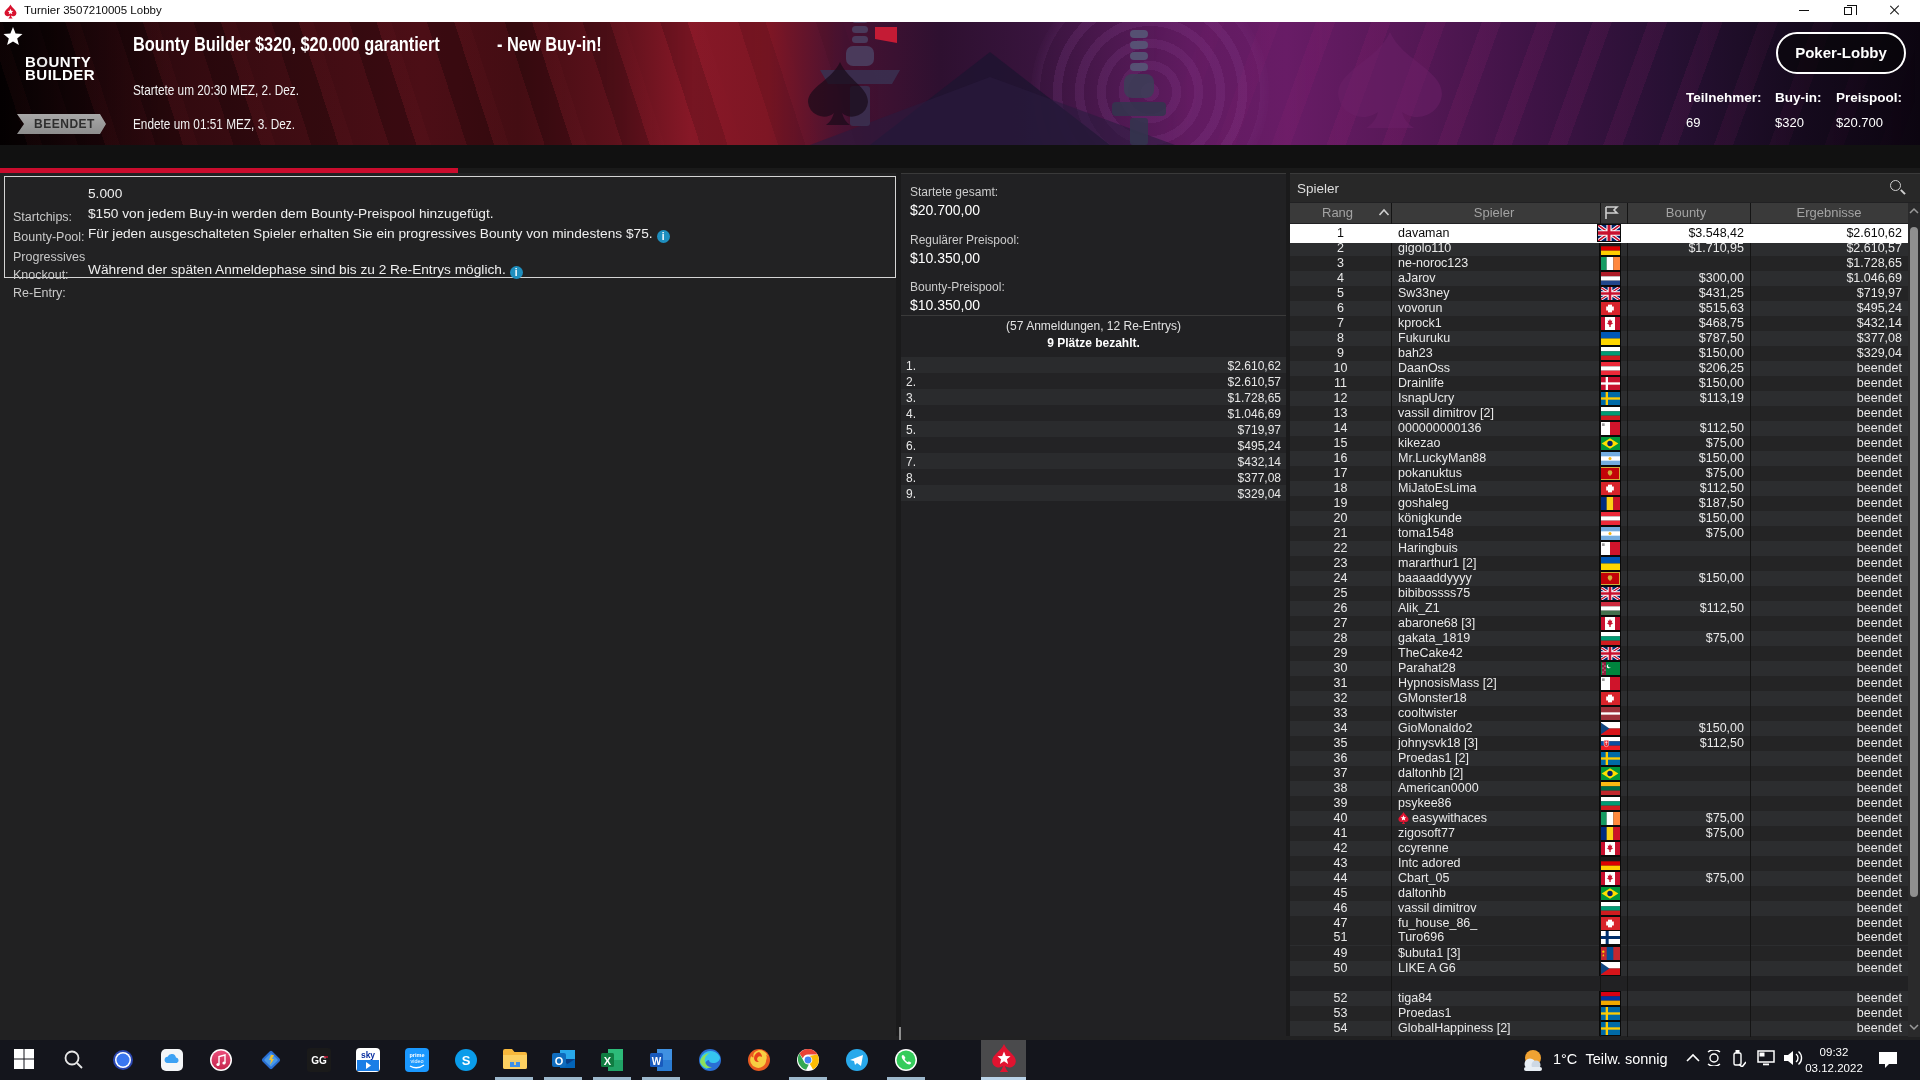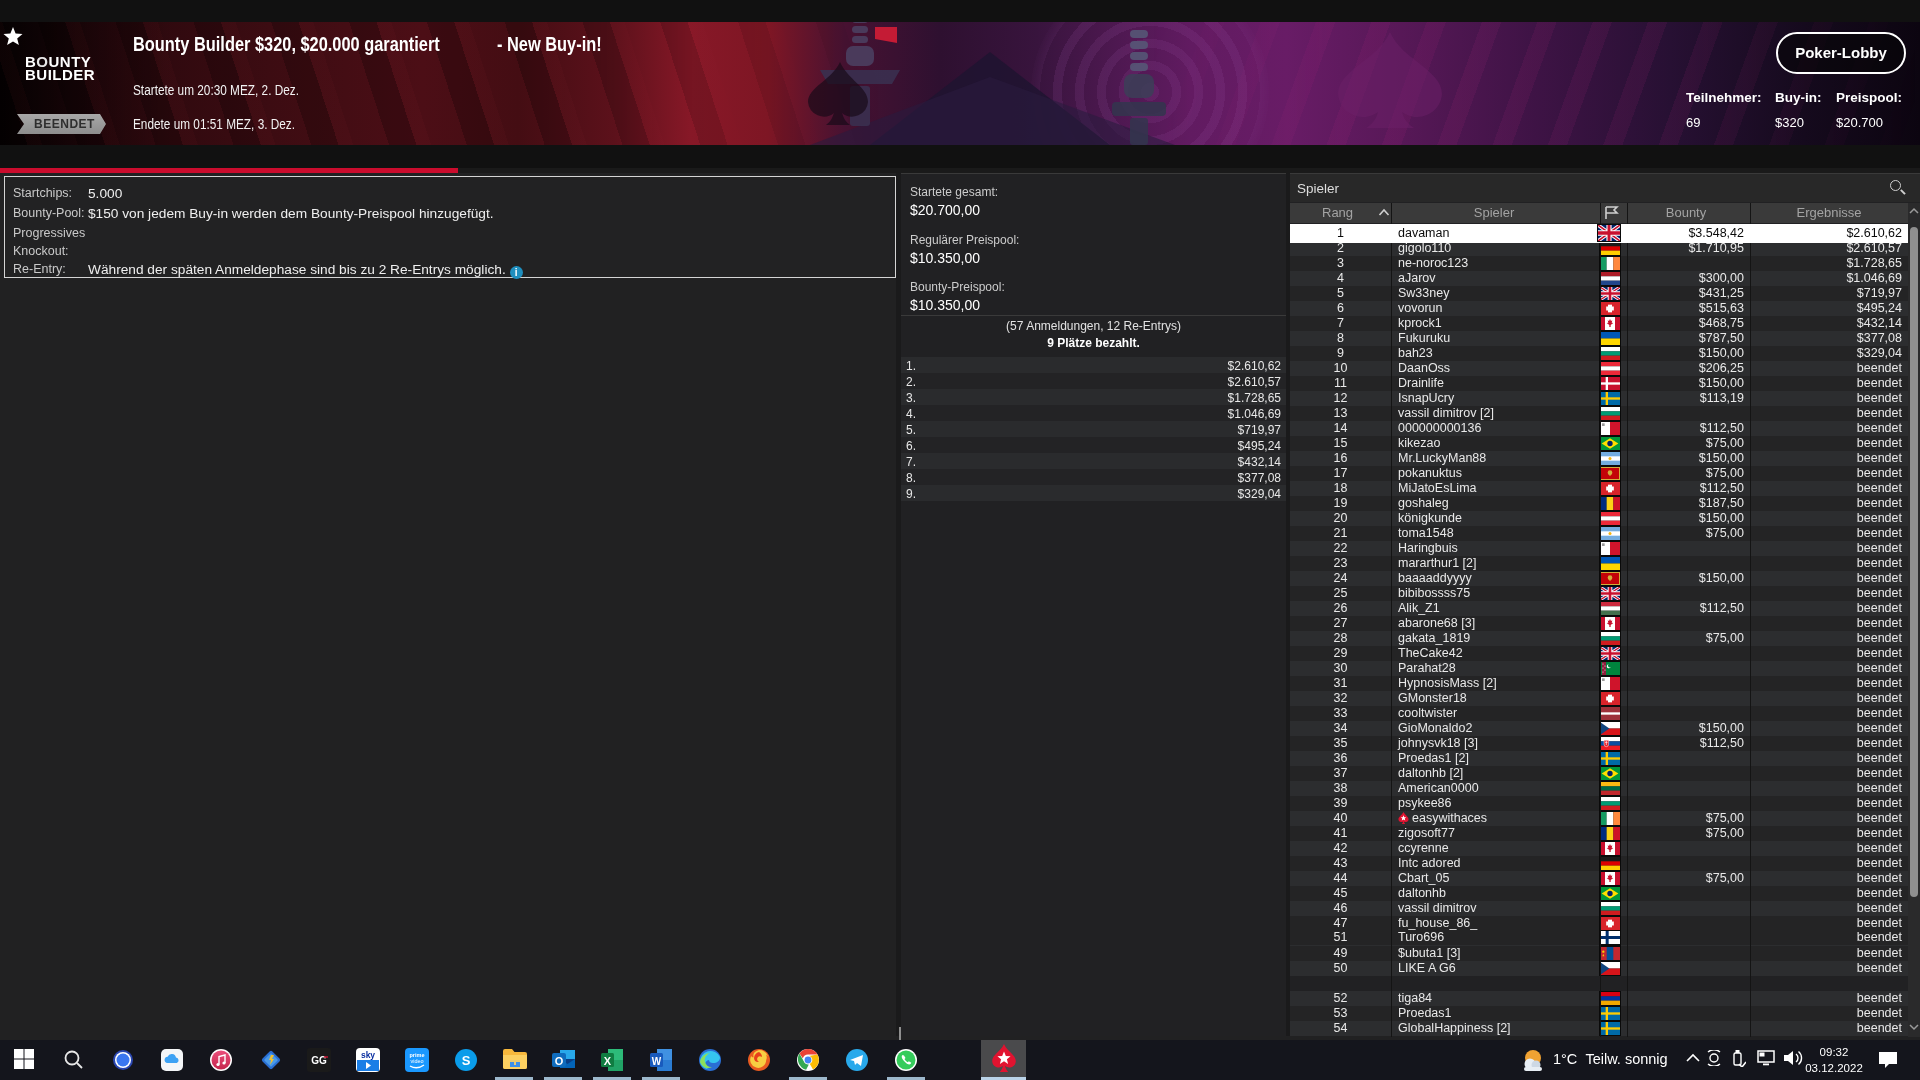--- a/index.html
+++ b/index.html
@@ -59,21 +59,21 @@
 #tabs .tab { position:absolute; top:4px; width:459px; text-align:center; font-size:15px; color:#9b9b9b; }
 #tabs .tab.active { color:#fff; font-weight:bold; }
 #redbar { position:absolute; left:0; top:168px; width:458px; height:5px; background:#cb0c2d; }
 #graybar { position:absolute; left:458px; top:168px; width:1462px; height:5px; background:#1a1a1a; }
 
 
 #content { position:absolute; left:0; top:173px; width:1920px; height:867px; background:#212122; }
 
 
 #infobox { position:absolute; left:4px; top:3px; width:892px; height:102px; border:1px solid #d4d4d4; background:#222223; font-size:12.5px; }
-#infobox .lbl { position:absolute; left:8px; color:#c9c9c9; }
+#infobox .lbl { position:absolute; left:8px; color:#c9c9c9;margin-top:24px; }
 #infobox .val { position:absolute; left:83px; color:#efefef; white-space:nowrap; font-size:13.7px; }
 .iicon { display:inline-block; width:13px; height:13px; border-radius:50%; background:#1f8fbf; color:#fff; font-size:10px; font-weight:bold;
   text-align:center; line-height:13px; vertical-align:-2px; margin-left:4px; }
 
 
 #midpanel { position:absolute; left:901px; top:0px; width:385px; height:863px; background:#212123; border-top:1px solid #3a3a3a; }
 #midpanel .plabel { position:absolute; left:9px; color:#cccccc; font-size:12px; }
 #midpanel .pval { position:absolute; left:9px; color:#ffffff; font-size:14px; }
 #mid-div { position:absolute; left:0; top:141px; width:385px; height:1px; background:#3a3a3a; }
 #mid-reg { position:absolute; left:0; top:145px; width:385px; text-align:center; color:#e2e2e2; font-size:12px; }
@@ -115,20 +115,30 @@
 #ps-bar { position:absolute; left:981px; top:1077px; width:45px; height:3px; background:#bad3e8; }
 .runbar { position:absolute; top:1077px; width:38px; height:3px; background:#9db8cc; }
 #tray { position:absolute; left:1420px; top:1040px; width:500px; height:40px; color:#fff; }
 #trayTemp { position:absolute; left:133px; top:11px; font-size:14.5px; color:#fff; }
 #trayClock { position:absolute; left:374px; top:4px; width:80px; text-align:center; font-size:11.5px; color:#fff; line-height:16px; }
 </style>
 </head>
 <body>
 <div id="stage">
 
+  <div id="titlebar">
+    <svg width="13" height="15" style="position:absolute;left:4px;top:4px" viewBox="0 0 24 26">
+      <path d="M12 0 C9 7 1 10 1 16 a6.2 6.2 0 0 0 10 4.5 C10.6 23 9.5 24.5 8 26 h8 C14.5 24.5 13.4 23 13 20.5 a6.2 6.2 0 0 0 10-4.5 C23 10 15 7 12 0 z" fill="#d8122e"></path>
+      <path d="M12 8 l1.5 3.6 3.9.3 -3 2.5 1 3.8 -3.4-2.1 -3.4 2.1 1-3.8 -3-2.5 3.9-.3 z" fill="#fff"></path>
+    </svg>
+    <div class="ttext">Turnier 3507210005 Lobby</div>
+    <div id="tb-min"></div>
+    <div id="tb-restore"></div>
+    <div id="tb-close"></div>
+  </div>
 
   <div id="header">
     <div class="stripes"></div>
     <div class="streaks"></div>
     <div class="halo"></div>
     <svg class="abs" style="left:780px;top:0px" width="420" height="123" viewBox="0 0 420 123">
       <path d="M90 123 L210 30 L330 123 z" fill="#1f1430" opacity="0.85"></path>
       <path d="M30 123 L210 55 L395 123 z" fill="#2a1b3d" opacity="0.6"></path>
       <g fill="#565a78" opacity="0.85">
         <rect x="350" y="8" width="18" height="8" rx="4"></rect>
@@ -177,20 +187,21 @@
   <div id="content">
     <div style="position:absolute;left:896px;top:0;width:5px;height:863px;background:#1a1a1b"></div>
     <div style="position:absolute;left:1286px;top:0;width:4px;height:863px;background:#1a1a1b"></div>
     <div style="position:absolute;left:899px;top:854px;width:2px;height:13px;background:#8f8f8f"></div>
     <div id="infobox">
       <div class="lbl" style="top:9px">Startchips:</div>
         <div class="val" style="top:9px">5.000</div>
       <div class="lbl" style="top:29px">Bounty-Pool:</div>
         <div class="val" style="top:29px">$150 von jedem Buy-in werden dem Bounty-Preispool hinzugefügt.</div>
       <div class="lbl" style="top:49px">Progressives</div>
+        <div class="val" style="top:49px">Für jeden ausgeschalteten Spieler erhalten Sie ein progressives Bounty von mindestens $75.<span class="iicon">i</span></div>
       <div class="lbl" style="top:67px">Knockout:</div>
       <div class="lbl" style="top:85px">Re-Entry:</div>
         <div class="val" style="top:85px">Während der späten Anmeldephase sind bis zu 2 Re-Entrys möglich.<span class="iicon">i</span></div>
     </div>
 
     <div id="midpanel">
       <div class="plabel" style="top:11px">Startete gesamt:</div>
       <div class="pval" style="top:28px">$20.700,00</div>
       <div class="plabel" style="top:59px">Regulärer Preispool:</div>
       <div class="pval" style="top:76px">$10.350,00</div>

